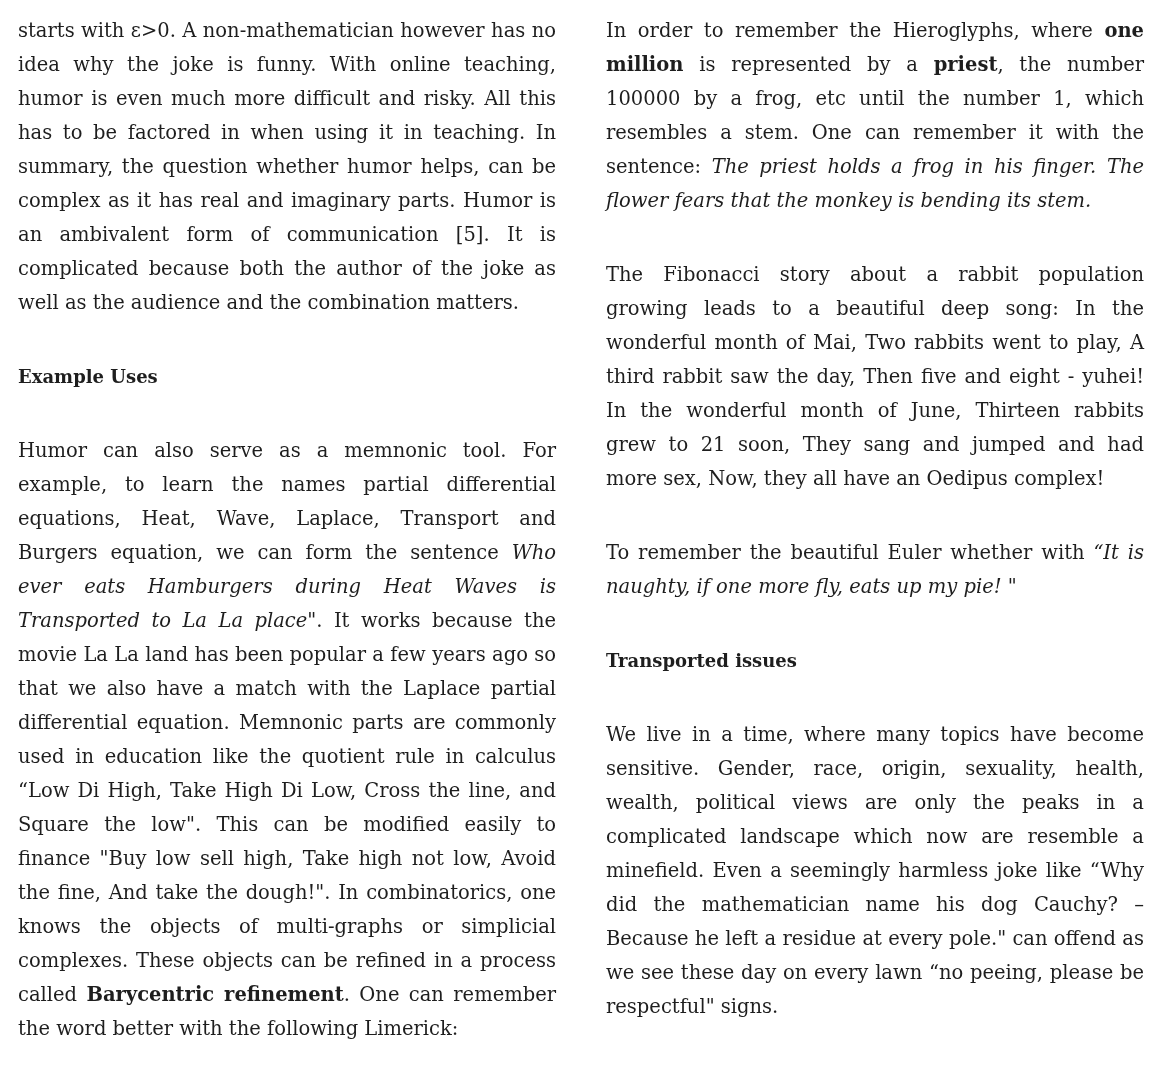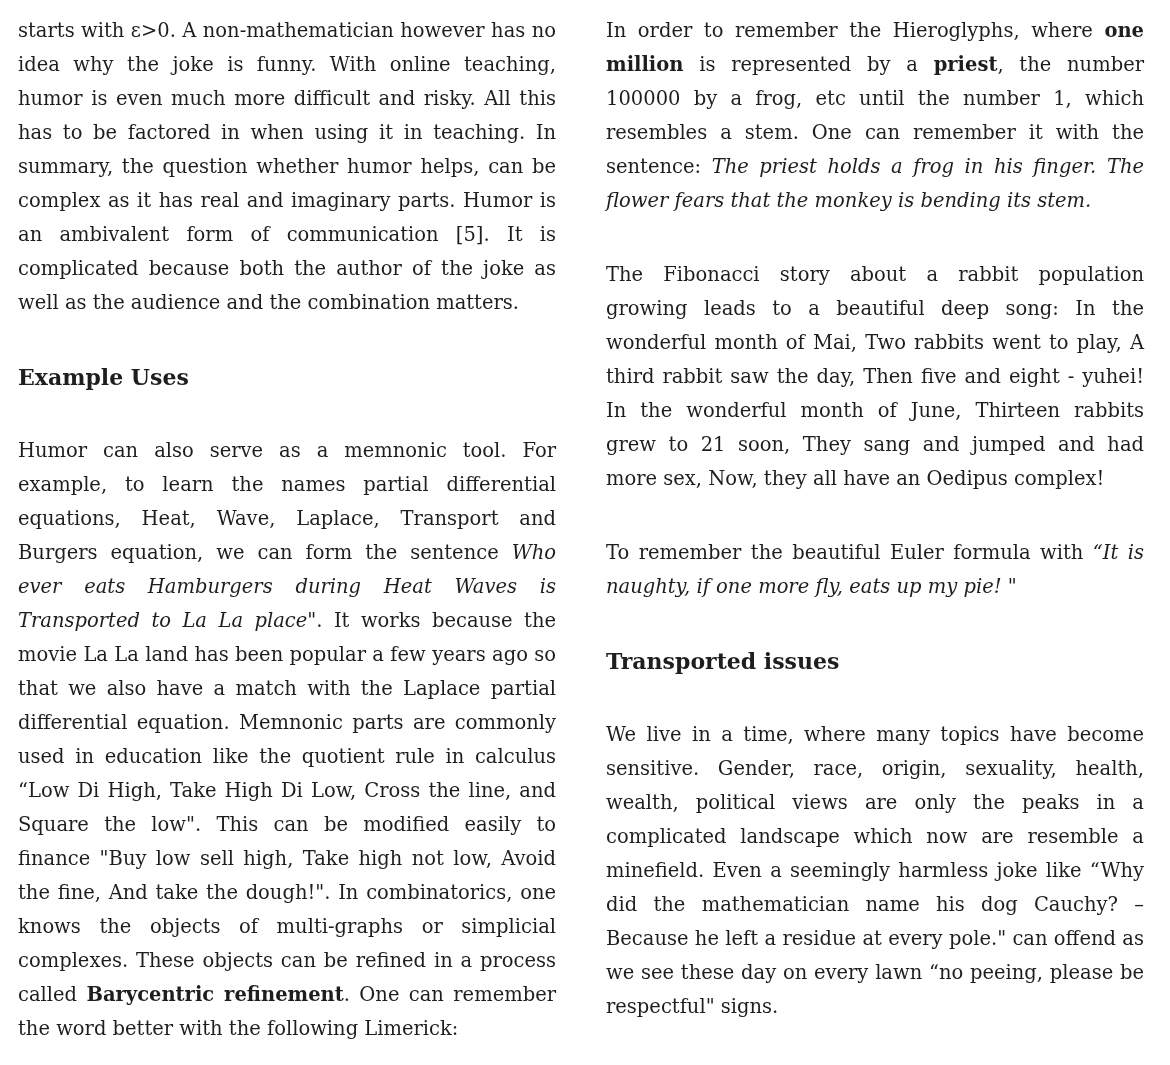--- a/index.html
+++ b/index.html
@@ -28,21 +28,21 @@
     line-height: 34px;
   }
   .block + .block { margin-top: 40px; }
   .block.tight { margin-top: 14px; }
   p.block {
     text-align: justify;
     text-justify: inter-word;
   }
   p.block.justify-last { text-align-last: justify; }
   h2.block {
-    font-size: 22px;
+    font-size: 18px;
     font-weight: bold;
     text-align: left;
   }
   .run.normal { font-weight: normal; font-style: normal; }
   .run.bold   { font-weight: bold; }
   .run.italic { font-style: italic; }
 </style>
 </head>
 <body>
 
@@ -50,18 +50,18 @@
   <div class="columns">
     <div class="column" id="col-left">
         <p class="block"><span class="run normal">starts with ε&gt;0. A non-mathematician however has no idea why the joke is funny. With online teaching, humor is even much more difficult and risky. All this has to be factored in when using it in teaching. In summary, the question whether humor helps, can be complex as it has real and imaginary parts. Humor is an ambivalent form of communication [5]. It is complicated because both the author of the joke as well as the audience and the combination matters.</span></p>
         <h2 class="block">Example Uses</h2>
         <p class="block"><span class="run normal">Humor can also serve as a memnonic tool. For example, to learn the names partial differential equations, Heat, Wave, Laplace, Transport and Burgers equation, we can form the sentence </span><span class="run italic">Who ever eats Hamburgers during Heat Waves is Transported to La La place</span><span class="run normal">". It works because the movie La La land has been popular a few years ago so that we also have a match with the Laplace partial differential equation. Memnonic parts are commonly used in education like the quotient rule in calculus “Low Di High, Take High Di Low, Cross the line, and Square the low". This can be modified easily to finance "Buy low sell high, Take high not low, Avoid the fine, And take the dough!". In combinatorics, one knows the objects of multi-graphs or simplicial complexes. These objects can be refined in a process called </span><span class="run bold">Barycentric refinement</span><span class="run normal">. One can remember the word better with the following Limerick:</span></p>
         <p class="justify-last block tight"><span class="run normal">There was a finite set of sets, which was proud to</span></p>
       </div>
     <div class="column" id="col-right">
         <p class="block"><span class="run normal">In order to remember the Hieroglyphs, where </span><span class="run bold">one million</span><span class="run normal"> is represented by a </span><span class="run bold">priest</span><span class="run normal">, the number 100000 by a frog, etc until the number 1, which resembles a stem. One can remember it with the sentence: </span><span class="run italic">The priest holds a frog in his finger. The flower fears that the monkey is bending its stem.</span></p>
         <p class="block"><span class="run normal">The Fibonacci story about a rabbit population growing leads to a beautiful deep song: In the wonderful month of Mai, Two rabbits went to play, A third rabbit saw the day, Then five and eight - yuhei! In the wonderful month of June, Thirteen rabbits grew to 21 soon, They sang and jumped and had more sex, Now, they all have an Oedipus complex!</span></p>
-        <p class="block"><span class="run normal">To remember the beautiful Euler formula with </span><span class="run italic">“It is naughty, if one more fly, eats up my pie! "</span></p>
+        <p class="block"><span class="run normal">To remember the beautiful Euler whether with </span><span class="run italic">“It is naughty, if one more fly, eats up my pie! "</span></p>
         <h2 class="block">Transported issues</h2>
         <p class="block"><span class="run normal">We live in a time, where many topics have become sensitive. Gender, race, origin, sexuality, health, wealth, political views are only the peaks in a complicated landscape which now are resemble a minefield. Even a seemingly harmless joke like “Why did the mathematician name his dog Cauchy? – Because he left a residue at every pole." can offend as we see these day on every lawn “no peeing, please be respectful" signs.</span></p>
       </div>
   </div>
 </div>
 
 </body></html>

